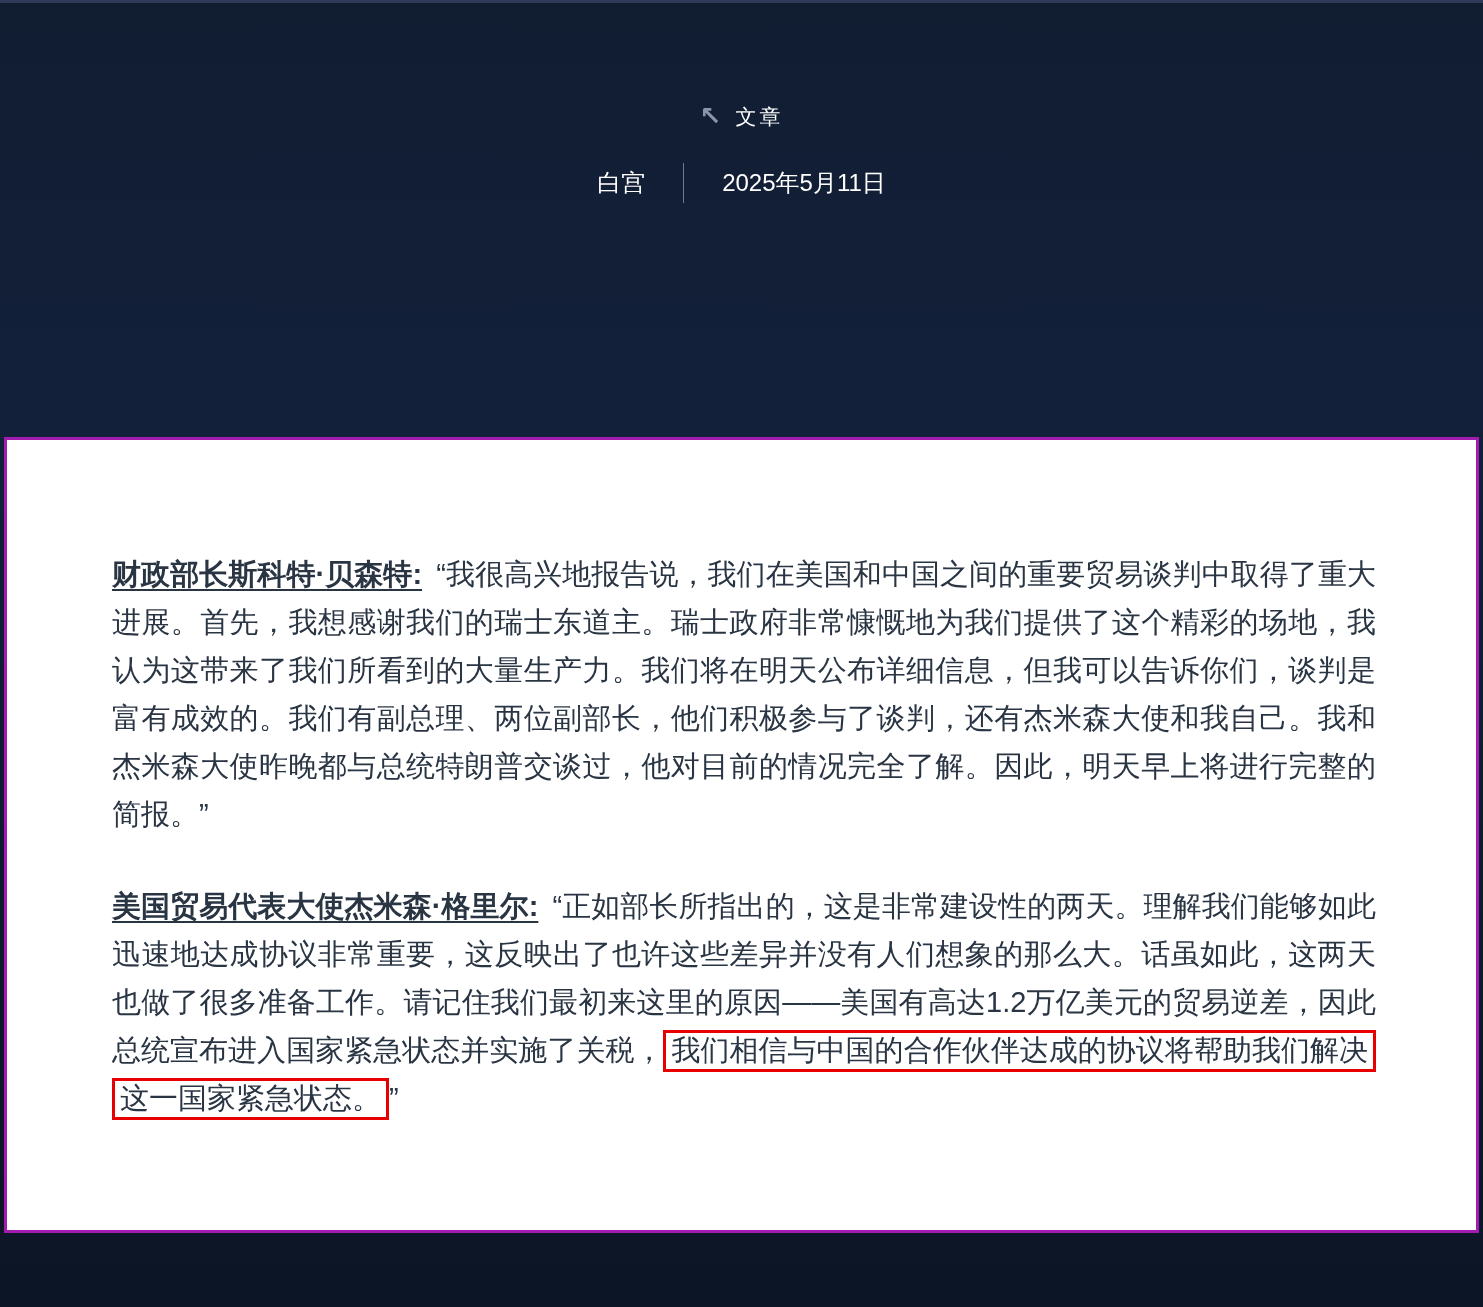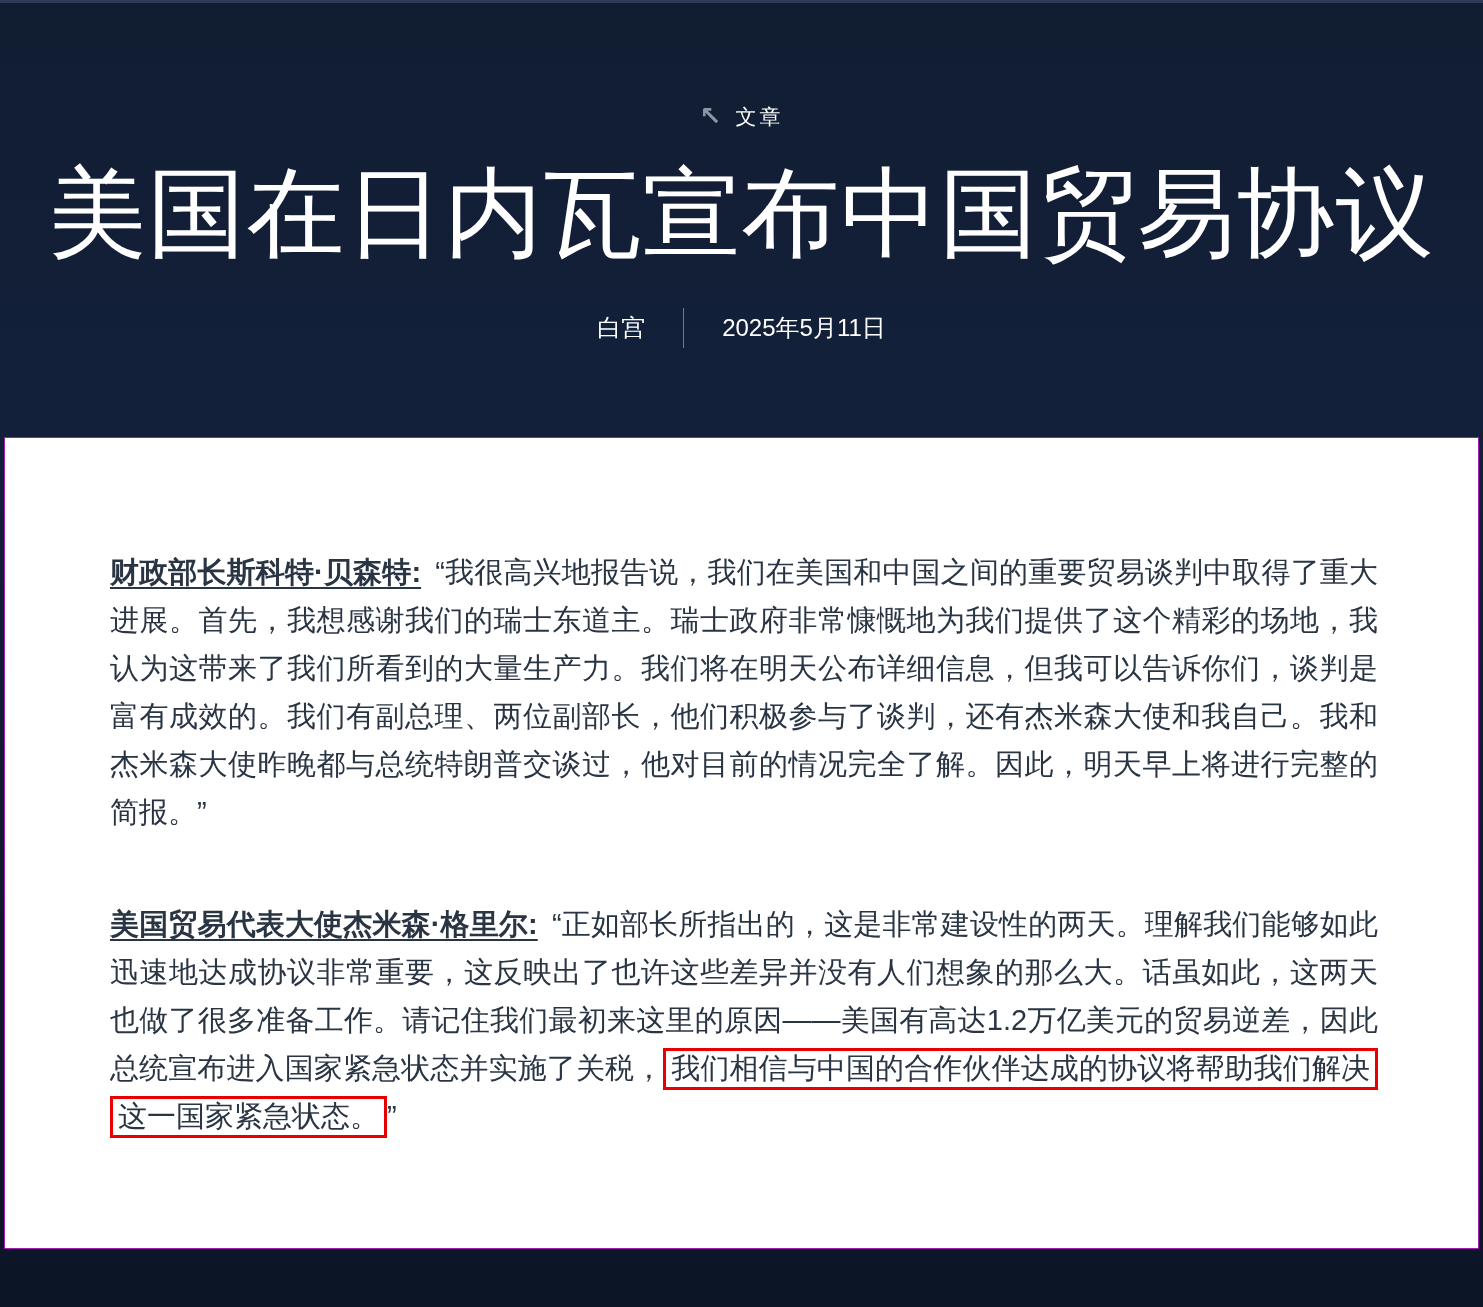--- a/index.html
+++ b/index.html
@@ -65,32 +65,32 @@
     height: 40px;
     background: #6e7astroke;
     background: #6e7890;
     margin: 0 38px;
   }
 
   
   .content-card {
     margin: 0 4px;
     background: #ffffff;
-    border: 1px solid #a21caf;
+    border: 3px solid #a21caf;
     min-height: 786px;
     padding: 110px 100px 108px 105px;
     color: #2a3544;
   }
   .content-card p {
     font-size: 29px;
     line-height: 48px;
     text-align: justify;
     letter-spacing: 0;
   }
-  .content-card p + p { margin-top: 64px; }
+  .content-card p + p { margin-top: 44px; }
   .speaker {
     font-weight: 700;
     text-decoration: underline;
     text-underline-offset: 5px;
     cursor: pointer;
   }
   .speech { margin-left: 6px; }
 
   
   .highlight-box {
@@ -101,21 +101,20 @@
   }
 </style>
 </head>
 <body>
 
 <header class="hero">
   <div class="kicker">
     <span class="arrow">↖</span>
     <span class="kicker-label">文章</span>
   </div>
-  <h1 class="hero-title">美国在日内瓦宣布中国贸易协议</h1>
   <div class="hero-meta">
     <span>白宫</span>
     <span class="meta-divider"></span>
     <span>2025年5月11日</span>
   </div>
 </header>
 
 <main class="content-card">
   <p>
     <span class="speaker">财政部长斯科特·贝森特:</span>

